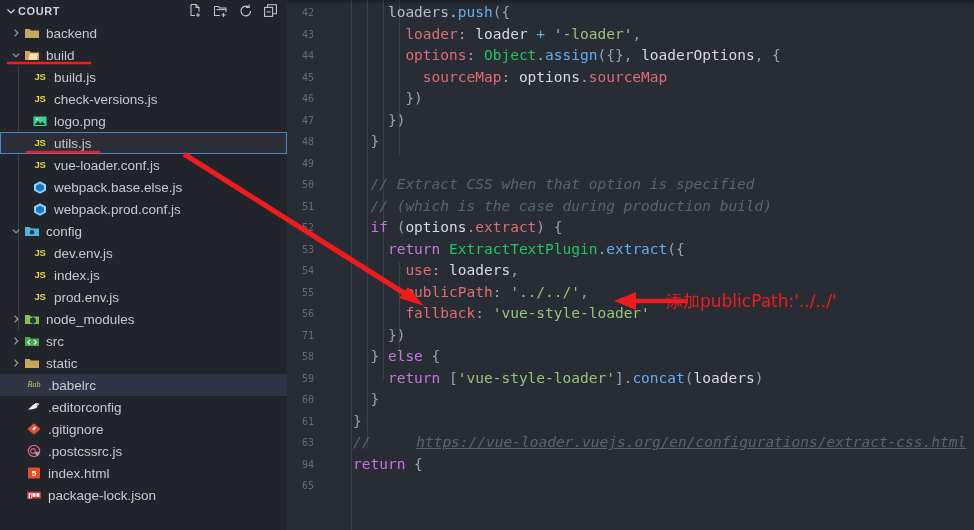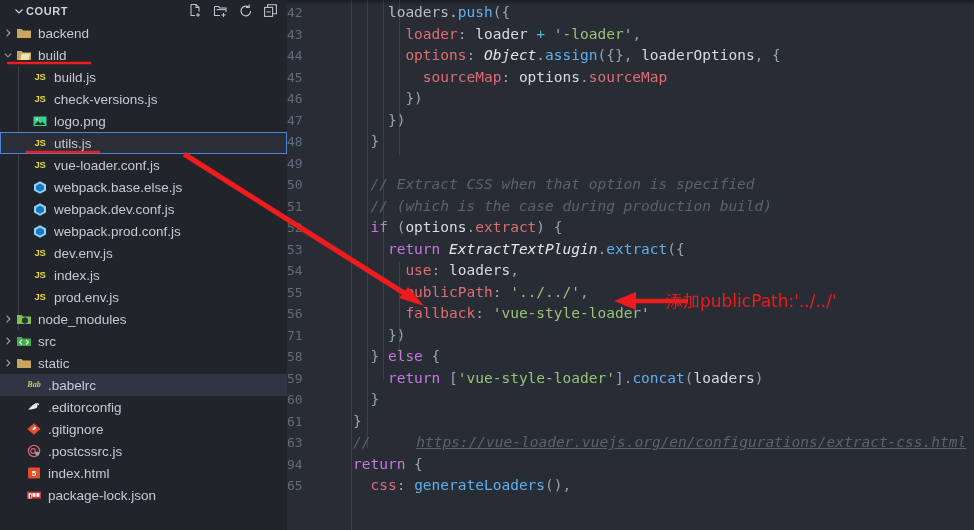--- a/index.html
+++ b/index.html
@@ -16,21 +16,21 @@
     width: 287px; height: 530px;
     background: #21242b;
     position: relative;
     overflow: hidden;
     flex: 0 0 287px;
   }
   .sb-header {
     height: 22px;
     display: flex;
     align-items: center;
-    padding-left: 12px;
+    padding-left: 4px;
     padding-right: 6px;
   }
   .sb-header .chev {
     width: 14px; color: #ccc; font-size: 10px; line-height: 1;
     display:flex; align-items:center; justify-content:center;
   }
   .sb-title {
     font-size: 11px; font-weight: bold; color: #cfd2d8;
     letter-spacing: .6px; flex: 1;
   }
@@ -58,21 +58,21 @@
     display:flex; align-items:center; justify-content:center;
     font-size:9px; font-weight:bold; line-height:1;
   }
   .row .lbl { font-size:13.5px; }
   .row.sel-focus {
     background: #2a2e37;
     outline: 1px solid #4d82d6;
     outline-offset: -1px;
   }
   .row.sel { background: #2f3545; }
-  .indent-1 { }
+  .indent-1 { padding-left: 8px; }
   .indent-2 { padding-left: 26px; }
   .indent-3 { padding-left: 32px; }
   
   .guide {
     position: absolute; left: 16px; width: 1px;
     background: #3a3f4b;
   }
 
   .js-ico  { color: #e8d44d; font-family:"Liberation Sans", sans-serif; font-size:9.5px;}
 
@@ -90,37 +90,37 @@
     z-index: 5;
   }
   .code { position:relative; padding-top: 2px; }
   .cl {
     height: 21.5px; line-height:21.5px;
     display:flex; align-items:flex-start;
     font-size: 14.5px;
     white-space: pre;
   }
   .ln {
-    width: 52px; min-width:52px; text-align:left; padding-right: 10px;
-    color: #636b7c; font-size:13px;
+    width: 52px; min-width:52px; text-align:center; padding-right: 10px;
+    color: #636b7c; font-size:10px;
   }
   .src { padding-left: 14px; position:relative; }
   
   .eguide { position:absolute; width:1px; background:#3a404c; }
 
   
   .t-plain   { color:#b5bcc9; }
   .t-kw      { color:#c678dd; }
   .t-fn      { color:#61afef; }
   .t-prop    { color:#e06c75; }
   .t-str     { color:#98c379; }
   .t-cmt     { color:#5c6370; font-style:italic; }
   .t-cmt-url { color:#5c6370; font-style:italic; text-decoration:underline;margin-left:37px; }
   .t-var     { color:#d7dae0; }
-  .t-cls     { color:#e5e5e5;font-style:italic; }
+  .t-cls     { color:#22c55e; }
   .t-punc    { color:#9aa1ae; }
   .t-op      { color:#56b6c2; }
 
   
   .anno { position:absolute; top:0; left:0; width:974px; height:530px; pointer-events:none; z-index:30; }
   .anno-text {
     position:absolute;
     color:#ee1c1c;
     font-family:"DejaVu Sans", sans-serif;
     font-size:17px;
@@ -248,30 +248,35 @@
           </span>
           <span class="lbl">webpack.base.else.js</span>
         </div>
         <div class="row indent-3">
           <span class="ico">
             <svg width="16" height="14" viewBox="0 0 16 14">
               <path d="M8 1.3 L14 4.6 V10.4 L8 13.7 L2 10.4 V4.6 z" fill="#8ed6fb"></path>
               <path d="M8 3.6 L12 5.8 V9.6 L8 11.8 L4 9.6 V5.8 z" fill="#1c78c0"></path>
             </svg>
           </span>
-          <span class="lbl">webpack.dev.conf.js</span>
-        </div>
-        <div class="row indent-3">
-          <span class="ico">
-            <svg width="16" height="14" viewBox="0 0 16 14">
-              <path d="M8 1.3 L14 4.6 V10.4 L8 13.7 L2 10.4 V4.6 z" fill="#8ed6fb"></path>
-              <path d="M8 3.6 L12 5.8 V9.6 L8 11.8 L4 9.6 V5.8 z" fill="#1c78c0"></path>
-            </svg>
-          </span>
           <span class="lbl">webpack.prod.conf.js</span>
+        </div>
+        <div class="row indent-1">
+          <span class="twisty">
+            <svg width="10" height="10" viewBox="0 0 10 10">
+              <path d="M1.8 3.6 L5 6.8 L8.2 3.6" stroke="#9aa0ab" stroke-width="1.15" fill="none"></path>
+            </svg>
+          </span>
+          <span class="ico">
+            <svg width="16" height="14" viewBox="0 0 16 14">
+              <path d="M1 3 h4.6 l1.3 1.5 h8.1 v7.6 H1 z" fill="#4fb6d6"></path>
+              <circle cx="8" cy="8.2" r="2.2" fill="#2a3340"></circle>
+            </svg>
+          </span>
+          <span class="lbl">config</span>
         </div>
         <div class="row indent-3">
           <span class="ico">
             <span class="js-ico" style="color:#e8d44d;font-weight:bold;font-size:9.5px;letter-spacing:-.3px;">JS</span>
           </span>
           <span class="lbl">dev.env.js</span>
         </div>
         <div class="row indent-3">
           <span class="ico">
             <span class="js-ico" style="color:#e8d44d;font-weight:bold;font-size:9.5px;letter-spacing:-.3px;">JS</span>
@@ -320,21 +325,21 @@
           </span>
           <span class="ico">
             <svg width="16" height="14" viewBox="0 0 16 14">
               <path d="M1 3 h4.6 l1.3 1.5 h8.1 v7.6 H1 z" fill="#c9a65e"></path>
             </svg>
           </span>
           <span class="lbl">static</span>
         </div>
         <div class="row indent-2 sel">
           <span class="ico">
-            <span style="color:#d6c35a;font-size:8px;font-style:italic;font-weight:bold;font-family:'Liberation Serif',serif;">Bab</span>
+            <span style="color:#d6c35a;font-size:8px;font-style:italic;font-weight:normal;font-family:'Liberation Serif',serif;">Bab</span>
           </span>
           <span class="lbl">.babelrc</span>
         </div>
         <div class="row indent-2">
           <span class="ico">
             <svg width="16" height="14" viewBox="0 0 16 14">
               <path d="M2 9.5 c2.5-2 4-4.5 8-6.5 1.5 1.5 2 3 1 4.5-2 1.5-5 2-9 2z" fill="#e8edf3"></path>
               <path d="M10.5 3.2 l2.5 1.4" stroke="#e8edf3" stroke-width="1.3"></path>
             </svg>
           </span>
@@ -407,21 +412,21 @@
         <div class="cl"><span class="ln">54</span><span class="src"><span class="t-prop">      use</span><span class="t-punc">: </span><span class="t-var">loaders</span><span class="t-punc">,</span></span></div>
         <div class="cl"><span class="ln">55</span><span class="src"><span class="t-prop">      publicPath</span><span class="t-punc">: </span><span class="t-str">'../../'</span><span class="t-punc">,</span></span></div>
         <div class="cl"><span class="ln">56</span><span class="src"><span class="t-prop">      fallback</span><span class="t-punc">: </span><span class="t-str">'vue-style-loader'</span></span></div>
         <div class="cl"><span class="ln">71</span><span class="src"><span class="t-punc">    })</span></span></div>
         <div class="cl"><span class="ln">58</span><span class="src"><span class="t-punc">  } </span><span class="t-kw">else</span><span class="t-punc"> {</span></span></div>
         <div class="cl"><span class="ln">59</span><span class="src"><span class="t-kw">    return</span><span class="t-punc"> [</span><span class="t-str">'vue-style-loader'</span><span class="t-punc">].</span><span class="t-fn">concat</span><span class="t-punc">(</span><span class="t-var">loaders</span><span class="t-punc">)</span></span></div>
         <div class="cl"><span class="ln">60</span><span class="src"><span class="t-punc">  }</span></span></div>
         <div class="cl"><span class="ln">61</span><span class="src"><span class="t-punc">}</span></span></div>
         <div class="cl"><span class="ln">63</span><span class="src"><span class="t-cmt">// </span><span class="t-cmt-url">https://vue-loader.vuejs.org/en/configurations/extract-css.html</span></span></div>
         <div class="cl"><span class="ln">94</span><span class="src"><span class="t-kw">return</span><span class="t-punc"> {</span></span></div>
-        <div class="cl"><span class="ln">65</span><span class="src"><span class="t-prop">  css</span><span class="t-punc">: </span><span class="t-fn">generateLoaders</span><span class="t-punc">(),</span></span></div>
+        <div class="cl"><span class="ln">65</span></div>
       </div>
   </div>
 
   <svg class="anno" viewBox="0 0 974 530">
 
     <line x1="8" y1="63" x2="90" y2="63" stroke="#ee1c1c" stroke-width="2.6" stroke-linecap="round"></line>
 
     <line x1="27" y1="152" x2="99" y2="152" stroke="#ee1c1c" stroke-width="2.6" stroke-linecap="round"></line>
 
     <line x1="184" y1="154" x2="415" y2="300" stroke="#ee1c1c" stroke-width="5.2"></line>

